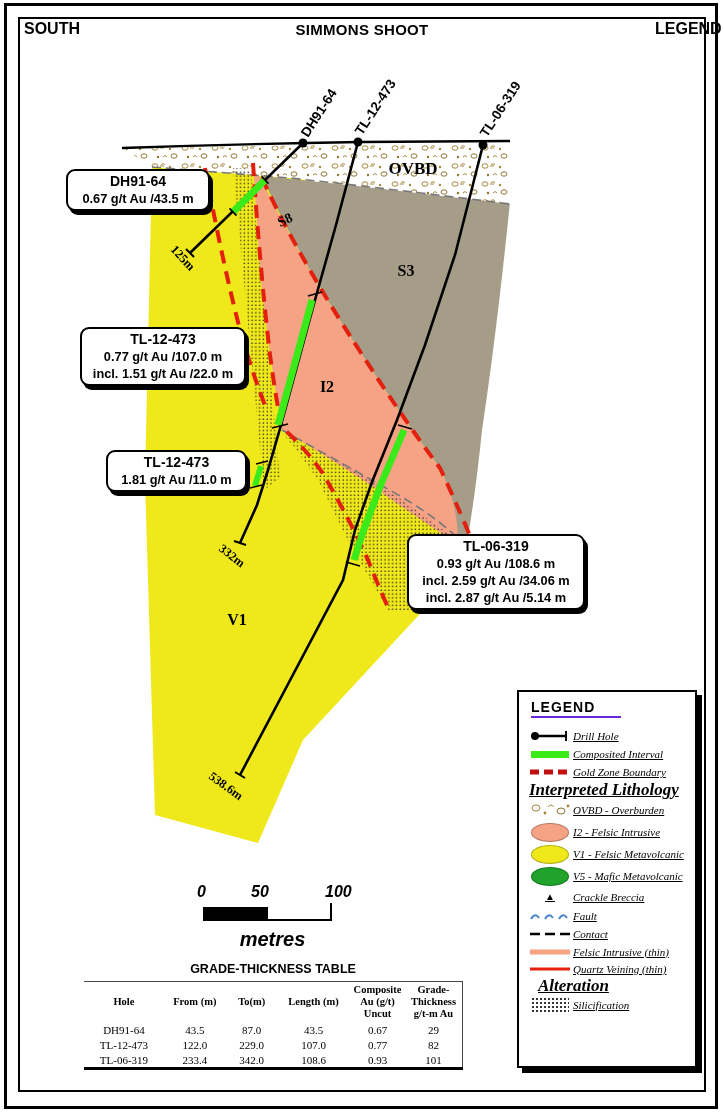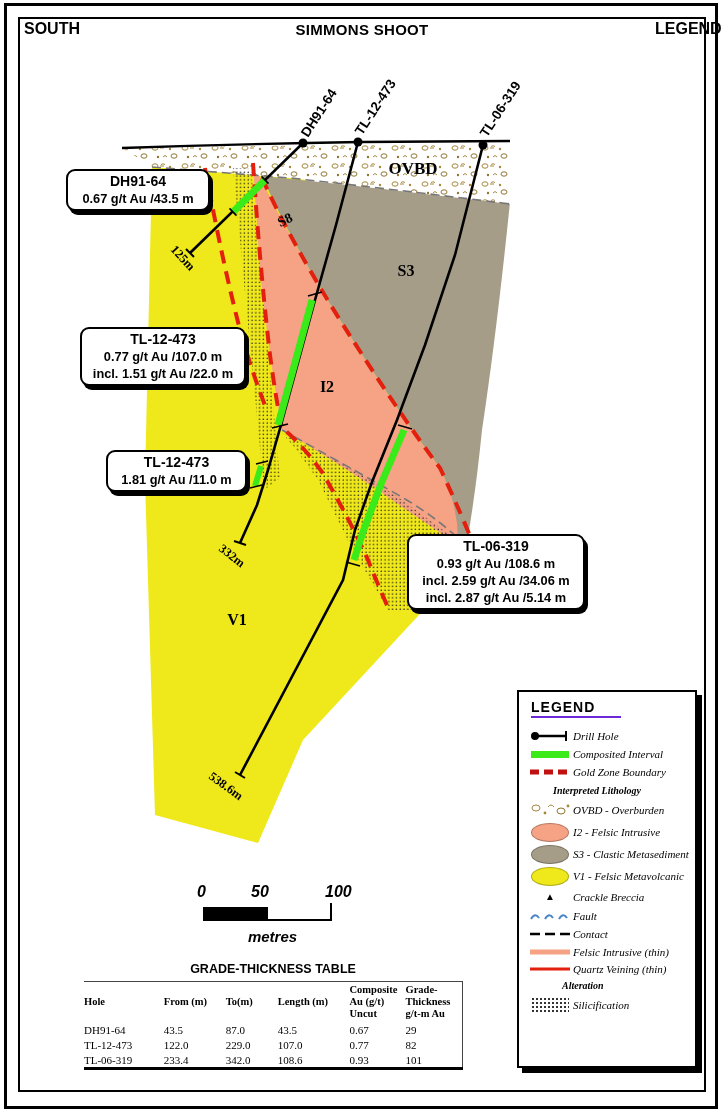--- a/index.html
+++ b/index.html
@@ -23,48 +23,48 @@
   #callout-4{left:407px;top:534px;width:164px;}
   
   .sb-num{position:absolute;font-weight:bold;font-style:italic;font-size:16px;z-index:4;}
   #sb-0{left:197px;top:883px;}
   #sb-50{left:251px;top:883px;}
   #sb-100{left:325px;top:883px;}
   #sb-rect{position:absolute;left:203px;top:907px;width:65px;height:14px;background:#000;z-index:4;}
   #sb-line{position:absolute;left:268px;top:919px;width:64px;height:2px;background:#000;z-index:4;}
   #sb-tick{position:absolute;left:330px;top:903px;width:2px;height:18px;background:#000;z-index:4;}
   #sb-unit{position:absolute;left:225px;top:928px;width:95px;text-align:center;font-weight:bold;
-           font-style:italic;font-size:15px;z-index:4;}
+           font-style:italic;font-size:20px;z-index:4;}
   
   .legend-box{position:absolute;left:517px;top:690px;width:180px;height:378px;background:#fff;
               border:2px solid #000;box-shadow:5px 5px 0 0 #000;z-index:5;box-sizing:border-box;}
   .legend-title{font-weight:bold;font-size:14px;letter-spacing:1px;margin:7px 0 9px 12px;
                 display:inline-block;border-bottom:2px solid #6d28d9;padding:0 26px 1px 0;}
-  .lr{display:flex;align-items:center;height:18px;padding-left:8px;}
+  .lr{display:flex;align-items:center;height:18px;padding-left:8px;text-decoration:underline;}
   .lr.lith{height:22px;}
   .lr.alt{height:22px;}
   .lr .sym{width:46px;display:flex;align-items:center;justify-content:center;flex:0 0 46px;}
   .lr .lbl{font-family:"Liberation Serif",serif;font-style:italic;font-size:11px;color:#000;white-space:nowrap;}
-  .lr .lbl.hdr{font-weight:bold;font-size:10px;margin-left:24px;}
+  .lr .lbl.hdr{font-weight:bold;font-size:17px;}
   .lr.hdr-row{padding-left:10px;}
   .ellipse-sw{width:38px;height:19px;border-radius:50%;border:1px solid rgba(0,0,0,.25);box-sizing:border-box;}
   .tri{font-size:10px;line-height:10px;color:#000;}
   .sw-stockwork{width:38px;height:16px;background-image:radial-gradient(circle,#b04848 1px,transparent 1.3px);
                 background-size:4px 4px;}
   .sw-silic{width:38px;height:16px;background-image:radial-gradient(circle,#333 .9px,transparent 1.2px);
             background-size:4px 4px;}
   .date-label{position:absolute;right:30px;top:1026px;font-style:italic;font-size:12.5px;z-index:4;margin-left:16px;}
   
   .gt-wrap{position:absolute;left:84px;top:962px;width:378px;z-index:4;}
   .gt-title{text-align:center;font-weight:bold;font-size:12.5px;margin-bottom:5px;}
   .gt-table{display:table;width:100%;border-top:1px solid #444;border-bottom:3px solid #000;
             border-right:1px solid #444;border-collapse:collapse;
             font-family:"Liberation Serif",serif;}
   .gt-row{display:table-row;}
-  .gt-cell{display:table-cell;vertical-align:middle;font-size:11px;height:15px;}
+  .gt-cell{display:table-cell;text-align:center;vertical-align:middle;font-size:11px;height:15px;}
   .gt-head .gt-cell{font-weight:bold;font-size:10.5px;line-height:12px;padding:2px 0;}
   .c0{width:80px;}.c1{width:62px;}.c2{width:52px;}.c3{width:72px;}.c4{width:56px;}.c5{width:56px;}
 </style>
 </head>
 <body>
 
 <div class="outer-frame"></div>
 <div class="inner-frame"></div>
 
 <div class="dir-label" id="dir-south">SOUTH</div>
@@ -232,34 +232,34 @@
     <span class="lbl">OVBD - Overburden</span>
   </div>
 
   <div class="lr lith">
     <span class="sym">
         <span class="ellipse-sw" style="background:#F5A285;"></span>
       </span>
     <span class="lbl">I2  - Felsic Intrusive</span>
   </div>
 
+
   <div class="lr lith">
     <span class="sym">
-        <span class="ellipse-sw" style="background:#A59D87;"></span>
-      </span>
-    <span class="lbl">S3 - Clastic Metasediment</span>
+        <span class="ellipse-sw" style="background:#EFE81B;"></span>
+      </span>
+    <span class="lbl">V1 - Felsic Metavolcanic</span>
   </div>
 
   <div class="lr lith">
     <span class="sym">
-        <span class="ellipse-sw" style="background:#EFE81B;"></span>
-      </span>
-    <span class="lbl">V1 - Felsic Metavolcanic</span>
-  </div>
-
+        <span class="ellipse-sw" style="background:#1FA32B;"></span>
+      </span>
+    <span class="lbl">V5 - Mafic Metavolcanic</span>
+  </div>
 
   <div class="lr" style="height:20px;">
     <span class="sym">
         <span class="tri">▲</span>
       </span>
     <span class="lbl">Crackle Breccia</span>
   </div>
 
   <div class="lr">
     <span class="sym">

